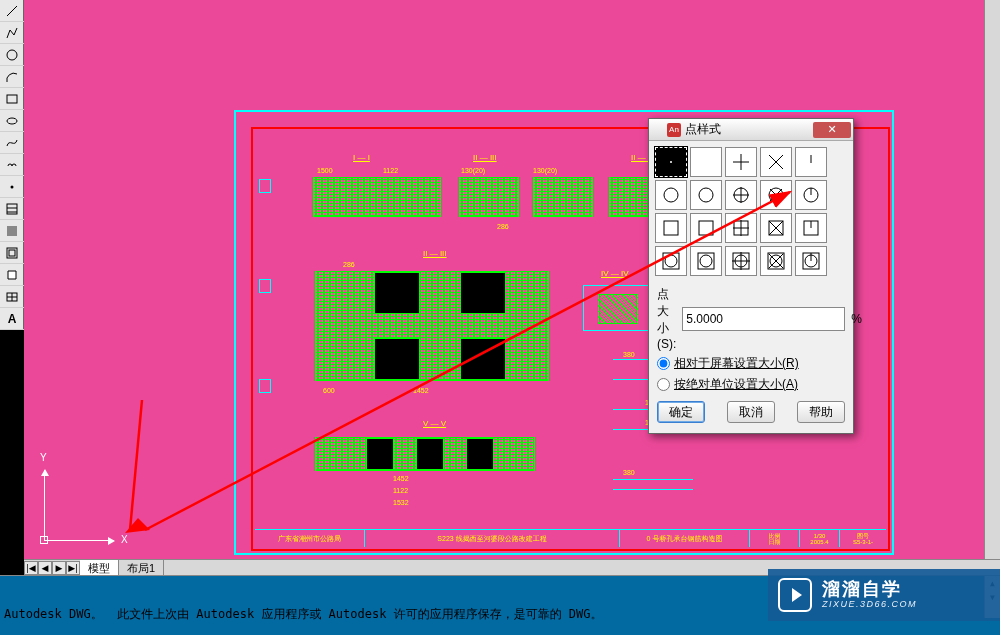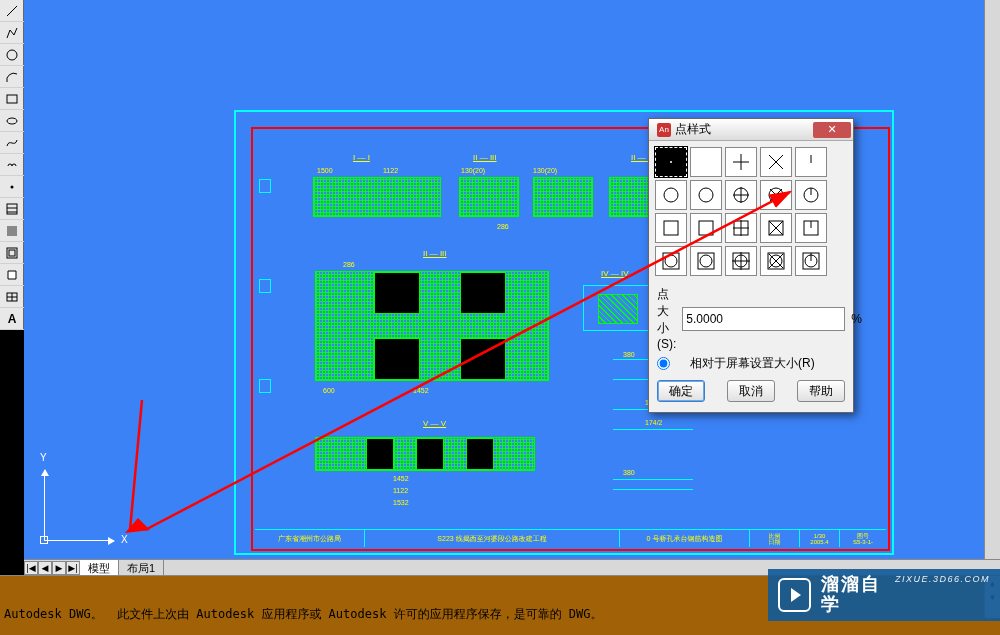--- a/index.html
+++ b/index.html
@@ -28,21 +28,21 @@
   display: flex; align-items: center; justify-content: center;
   border-bottom: 1px solid #d0d0d0;
   cursor: pointer;
 }
 .tool-btn svg { width: 14px; height: 14px; }
 
 
 .canvas-area {
   position: absolute;
   left: 24px; top: 0; right: 0; bottom: 75px;
-  background: #3b82f6;
+  background: #ec4899;
   overflow: hidden;
 }
 
 
 .dwg-frame {
   position: absolute;
   left: 210px; top: 110px;
   width: 660px; height: 445px;
   border: 2px solid #00ffff;
 }
@@ -114,21 +114,21 @@
 .tab {
   padding: 0 8px; height: 16px; line-height: 16px;
   border-right: 1px solid #888; cursor:pointer;
 }
 .tab.active { background: #fff; }
 
 
 .cmd-area {
   position: absolute;
   left: 0; right: 0; bottom: 0; height: 60px;
-  background: #a16207;
+  background: #0369a1;
   border-top: 1px solid #888;
   font-family: SimSun, monospace;
   font-size: 12px;
   padding: 2px 4px;
   white-space: pre-wrap;
 }
 .cmd-scroll { position:absolute; right:0; top:0; width:16px; height:42px; background:#d8d8d8; border-left:1px solid #888;}
 .cmd-scroll .up,.cmd-scroll .dn{height:14px;display:flex;align-items:center;justify-content:center;font-size:8px;}
 
 
@@ -139,21 +139,21 @@
   background: #f0f0f0;
   border: 1px solid #666;
   box-shadow: 3px 3px 8px rgba(0,0,0,.5);
   z-index: 20;
 }
 .dialog-titlebar {
   height: 22px;
   background: linear-gradient(#fff,#dcdcdc);
   border-bottom: 1px solid #aaa;
   display: flex; align-items: center;
-  padding: 0 2px 0 8px;
+  padding: 0 2px 0 18px;
   font-size: 12px;
 }
 .dlg-icon { width:14px; height:14px; background:#cc3333; color:#fff; font-size:8px; display:flex;align-items:center;justify-content:center; margin-right:4px; border-radius:2px;}
 .dlg-close {
   margin-left: auto;
   width: 38px; height: 16px;
   background: #c75050; color:#fff;
   border-radius: 2px;
   display:flex;align-items:center;justify-content:center;
   font-size:11px; cursor:pointer;
@@ -169,21 +169,21 @@
   border: 1px solid #888;
   background: #fff;
   display:flex; align-items:center; justify-content:center;
   cursor: pointer;
 }
 .style-cell.sel { background:#000; border:1px dashed #fff; outline:1px solid #000; }
 .style-cell svg { width: 22px; height: 22px; }
 
 .size-row { padding: 4px 24px 2px 8px; display:flex; align-items:center; gap:6px;}
 .size-row input[type=text]{ flex:1; height:24px; font-size:12px; padding:0 3px; border:1px solid #888;}
-.radio-row { padding: 2px 8px; display:flex; align-items:center; gap:20px; font-size:12px;}
+.radio-row { padding: 2px 8px; display:flex; align-items:center; gap:4px; font-size:12px;text-decoration:underline;}
 .radio-row input { margin:0; }
 .btn-row { padding: 6px 8px 10px 8px; display:flex; gap:22px; }
 .dlg-btn {
   flex:1; height:22px; display:flex;align-items:center;justify-content:center;
   background:linear-gradient(#fff,#e0e0e0);
   border:1px solid #888; border-radius:3px; font-size:12px; cursor:pointer;
 }
 .dlg-btn.primary { border-color:#3b7fd1; box-shadow: 0 0 0 1px #6fa9e6 inset; }
 
 
@@ -191,21 +191,21 @@
 
 
 .wm {
   position: absolute; right:0; bottom:14px; width:232px; height:52px;
   background: rgba(18,90,150,.92);
   display:flex; align-items:center; gap:10px; padding:0 10px;
   z-index:40;
 }
 .wm-logo { width:34px; height:34px; border:2px solid #fff; border-radius:6px; display:flex;align-items:center;justify-content:center; }
 .wm-logo::before { content:''; width:0;height:0;border-left:10px solid #fff;border-top:7px solid transparent;border-bottom:7px solid transparent; margin-left:3px;}
-.wm-txt { color:#fff; display:flex;flex-direction:row; line-height:1.1;}
+.wm-txt { color:#fff; display:flex;flex-direction:column; line-height:1.1;}
 .wm-cn { font-size:18px; font-weight:bold; letter-spacing:2px;}
 .wm-en { font-size:9px; letter-spacing:1.5px; opacity:.9;font-style:italic;}
 
 
 .right-scroll { position:absolute; right:0; top:0; width:16px; bottom:76px; background:#d8d8d8; border-left:1px solid #888; z-index:4;}
 </style>
 </head>
 <body>
 
 <div class="app-frame">
@@ -536,20 +536,24 @@
 
     <div class="size-row">
       <span>点大小(S):</span>
       <input type="text" value="5.0000" style="">
       <span>%</span>
     </div>
     <div class="radio-row">
       <input type="radio" name="psz" checked="" style="">
       <span>相对于屏幕设置大小(R)</span>
     </div>
+    <div class="radio-row">
+      <input type="radio" name="psz" style="">
+      <span>按绝对单位设置大小(A)</span>
+    </div>
     <div class="btn-row">
       <div class="dlg-btn primary">确定</div>
       <div class="dlg-btn">取消</div>
       <div class="dlg-btn">帮助</div>
     </div>
   </div>
 
   <svg class="red-arrow-svg">
     <defs>
       <marker id="ah" markerWidth="10" markerHeight="10" refX="8" refY="3" orient="auto">

